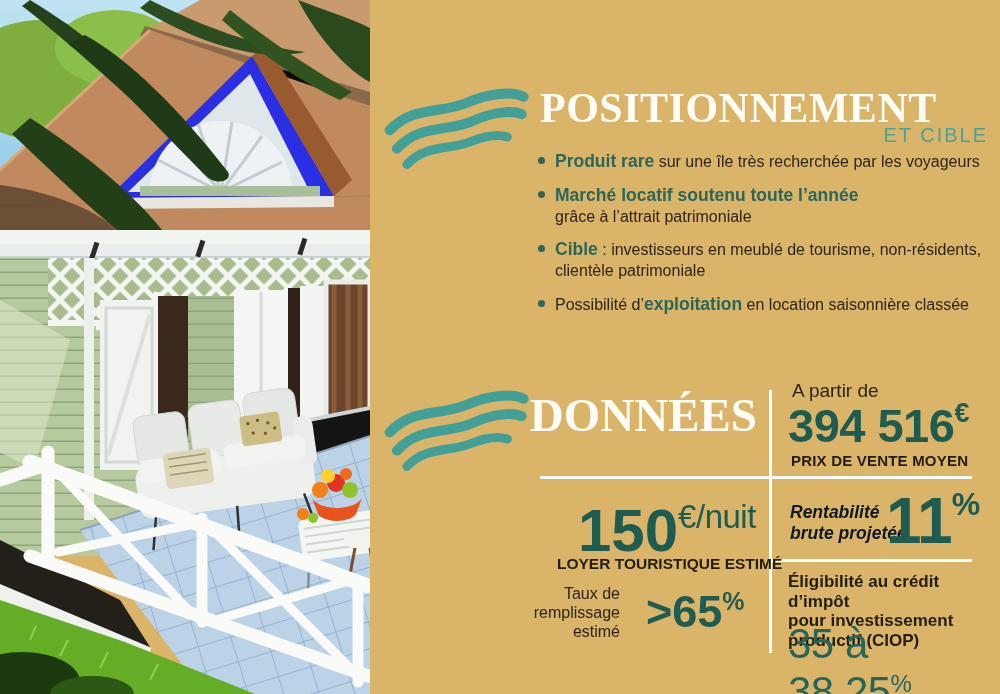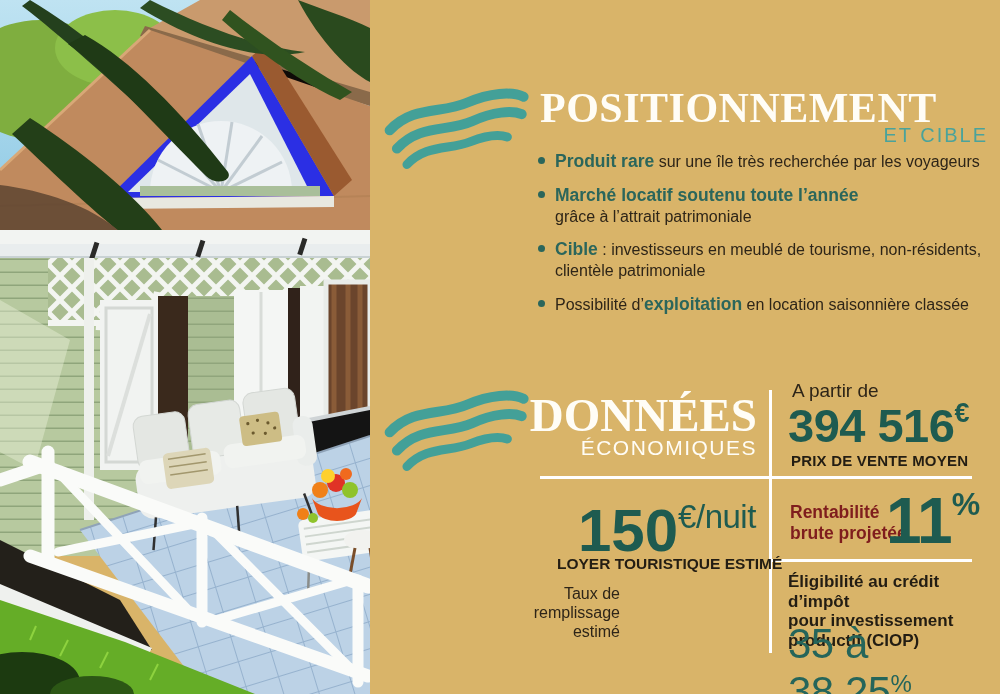--- a/index.html
+++ b/index.html
@@ -52,21 +52,21 @@
   .price-intro{position:absolute;left:792px;top:380px;font-size:19px;color:#2e2518;}
   .price-value{position:absolute;left:788px;top:398px;font-size:47px;letter-spacing:-.5px;}
   .price-value .cur{font-size:27px;vertical-align:20px;letter-spacing:0;}
   .price-caption{position:absolute;left:791px;top:452px;font-size:15px;font-weight:700;color:#231d13;letter-spacing:.2px;}
   .rent-value{position:absolute;left:578px;top:496px;font-size:60px;}
   .rent-value .unit{font-size:33px;font-weight:500;vertical-align:23px;letter-spacing:-.5px;}
   .rent-caption{position:absolute;left:557px;top:555px;font-size:15.5px;font-weight:700;color:#231d13;}
   .occ-label{position:absolute;left:532px;top:585px;width:88px;text-align:right;font-size:16px;line-height:1.18;color:#2e2518;}
   .occ-value{position:absolute;left:646px;top:586px;font-size:45px;}
   .occ-value .sup{font-size:25px;vertical-align:17px;}
-  .yield-label{position:absolute;left:790px;top:502px;font-size:17.5px;font-weight:700;line-height:1.22;color:#7f1d1d;}
+  .yield-label{position:absolute;left:790px;top:502px;font-size:17.5px;font-weight:700;font-style:italic;line-height:1.22;color:#0f172a;}
   .yield-value{position:absolute;left:886px;top:484px;font-size:64px;letter-spacing:-1px;}
   .yield-value .sup{font-size:32px;vertical-align:28px;}
   .tax-label{position:absolute;left:788px;top:572px;width:210px;font-size:17px;font-weight:700;line-height:1.16;color:#231d13;}
   .tax-value{position:absolute;left:788px;top:620px;font-size:42px;font-weight:400;color:#25655a;letter-spacing:-.5px;}
   .tax-value .sup{font-size:24px;vertical-align:14px;}
 </style>
 </head>
 <body>
 
 <div class="page">
@@ -279,38 +279,38 @@
   </ul>
 
   <svg class="wave wave2" viewBox="0 0 152 86">
     <g fill="none" stroke="#43a098" stroke-linecap="round" transform="rotate(-7 76 43)">
       <path d="M8 36 C34 14 62 26 88 18 C112 11 134 12 145 19" stroke-width="10"></path>
       <path d="M13 55 C39 33 65 45 91 37 C113 30 132 31 141 36" stroke-width="10"></path>
       <path d="M21 72 C43 54 65 63 87 57 C103 53 116 53 124 57" stroke-width="9"></path>
     </g>
   </svg>
   <div class="don-title">DONNÉES</div>
-  <div class="don-sub">ÉCONOMIQUES</div>
 
   <div class="vline"></div>
   <div class="hline1"></div>
   <div class="hline2"></div>
 
   <div class="price-intro">A partir de</div>
   <div class="price-value teal-num"><span>394 516</span><span class="cur">€</span></div>
   <div class="price-caption">PRIX DE VENTE MOYEN</div>
 
   <div class="rent-value teal-num"><span>150</span><span class="unit">€/nuit</span></div>
   <div class="rent-caption">LOYER TOURISTIQUE ESTIMÉ</div>
 
   <div class="occ-label">
     <div>Taux de</div>
     <div>remplissage</div>
     <div>estimé</div>
   </div>
+  <div class="occ-value teal-num"><span>&gt;65</span><span class="sup">%</span></div>
 
   <div class="yield-label">
     <div>Rentabilité</div>
     <div>brute projetée</div>
   </div>
   <div class="yield-value teal-num"><span>11</span><span class="sup">%</span></div>
 
   <div class="tax-label">
     <div>Éligibilité au crédit d’impôt</div>
     <div>pour investissement</div>

